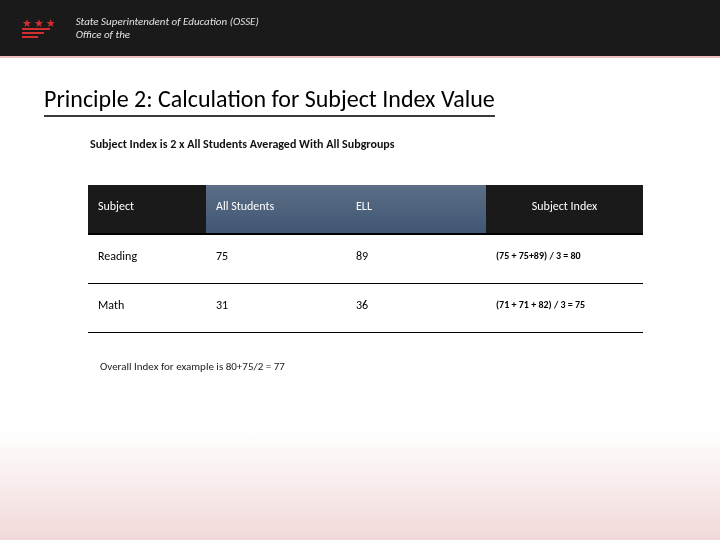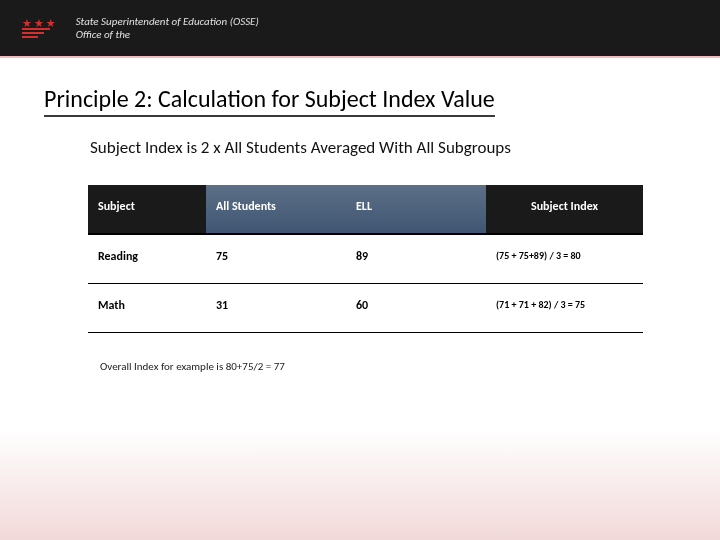--- a/index.html
+++ b/index.html
@@ -12,31 +12,31 @@
   .flag-stars span { color: #d32f2f; font-size: 11px; line-height: 9px; }
   .flag-bars { display: flex; flex-direction: column; gap: 2px; margin-right: 10px; }
   .flag-bars div { width: 28px; height: 2px; background: #d32f2f; }
   .flag-bars div:nth-child(2){ width: 22px; }
   .flag-bars div:nth-child(3){ width: 16px; }
   .header-text { color: #e0e0e0; font-size: 11px; line-height: 13px; font-style: italic; }
   .header-divider { position: absolute; left: 0; right: 0; top: 56px; height: 2px; background: #c44; opacity:.35;}
 
   
   .title { position: absolute; left: 44px; top: 84px; font-size: 24px; font-weight: 400; color: #000; border-bottom: 2px solid #3a3a3a; padding-bottom: 2px; }
-  .subtitle { position: absolute; left: 90px; top: 137px; font-size: 17px; color: #111; }
+  .subtitle { position: absolute; left: 90px; top: 137px; font-size: 12px; color: #111; font-weight: bold; }
 
   
   .tbl { position: absolute; left: 88px; top: 185px; width: 555px; border-collapse: collapse; }
   .tbl th, .tbl td { text-align: left; font-size: 12px; padding: 14px 10px 20px 10px; border-bottom: 1px solid #000; vertical-align: top; }
-  .tbl thead th { color: #fff; font-weight: 700; border-bottom: 2px solid #000; }
+  .tbl thead th { color: #fff; font-weight: 400; border-bottom: 2px solid #000; }
   
   .tbl thead tr { background: linear-gradient(#5c6f87, #3f5572); }
   .tbl thead th:first-child { background: #1a1a1a; }
   .tbl thead th.last { background: #1a1a1a; text-align: center; }
-  .tbl tbody td { font-weight: 700; color: #000; }
+  .tbl tbody td { font-weight: 400; color: #000; }
   .tbl .col0 { width: 118px; }
   .tbl .col1 { width: 140px; }
   .tbl .col2 { width: 140px; }
   .tbl .col3 { width: 157px; }
   .tbl tbody td.formula { font-weight: 700; font-size: 10px; }
 
   .overall { position: absolute; left: 100px; top: 360px; font-size: 11px; color: #222; }
 
   
   .bottom-grad { position: absolute; left: 0; right: 0; bottom: 0; height: 110px; background: linear-gradient(to top, rgba(180,40,40,0.18), rgba(255,255,255,0)); }
@@ -89,21 +89,21 @@
     <tbody>
       <tr>
         <td>Reading</td>
         <td>75</td>
         <td>89</td>
         <td class="formula">(75 + 75+89) /  3 = 80</td>
       </tr>
       <tr>
         <td>Math</td>
         <td>31</td>
-        <td>60</td>
+        <td>36</td>
         <td class="formula">(71 + 71 + 82) /  3 = 75</td>
       </tr>
     </tbody>
   </table>
 
   <div class="overall">Overall Index for example is 80+75/2 = 77</div>
 
   <div class="bottom-grad"></div>
 </div>
 

